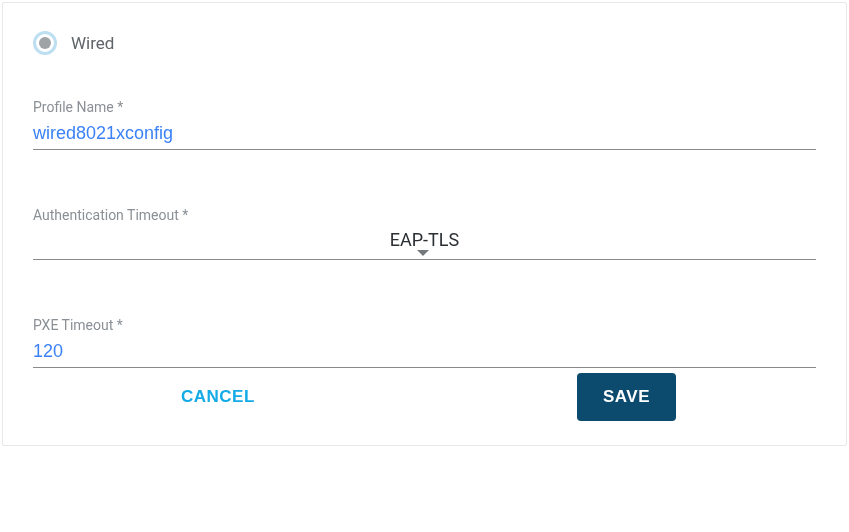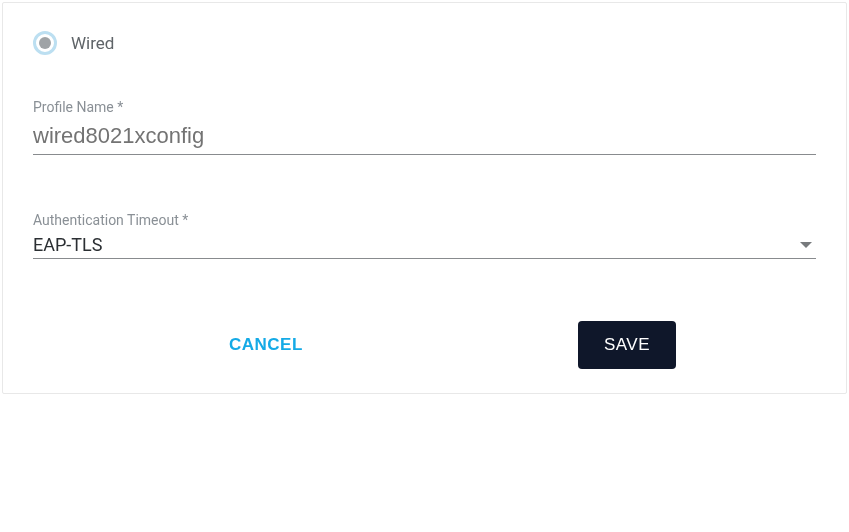--- a/index.html
+++ b/index.html
@@ -3,21 +3,21 @@
 <meta charset="utf-8">
 <style>
   * { box-sizing: border-box; margin: 0; padding: 0; }
   body {
     font-family: Roboto, "Helvetica Neue", Arial, sans-serif;
     background: #fff;
     padding: 2px;
   }
   .card {
     width: 845px;
-    height: 392px;
+    height: 444px;
     border: 1px solid #e8e8e8;
     border-radius: 2px;
     padding: 28px 30px 24px 30px;
     position: relative;
     background: #fff;
   }
   .radio-row {
     display: flex;
     align-items: center;
     gap: 52px;
@@ -64,29 +64,30 @@
   }
   .field-input-wrap {
     position: relative;
     border-bottom: 1px solid #888b8e;
     padding-bottom: 3px;
   }
   .field-input {
     width: 100%;
     border: none;
     outline: none;
-    font-size: 22px;
-    color: #737373;
+    font-size: 18px;
+    color: #3b82f6;
     background: transparent;
     padding: 2px 0;
   }
   .select-wrap {
     display: flex;
     align-items: center;
     justify-content: space-between;
+    flex-direction: column;
   }
   .select-value {
     font-size: 18px;
     color: #2b2f33;
   }
   .dropdown-arrow {
     width: 0;
     height: 0;
     border-left: 6px solid transparent;
     border-right: 6px solid transparent;
@@ -104,28 +105,27 @@
   }
   .btn-cancel {
     background: transparent;
     border: none;
     color: #14aae6;
     font-size: 17px;
     font-weight: 600;
     letter-spacing: 0.5px;
     cursor: pointer;
     padding: 14px 8px;
-    margin-left: 48px;
   }
   .btn-save {
-    background: #0f172a;
+    background: #0c4a6e;
     border: none;
     color: #fff;
     font-size: 17px;
-    font-weight: 400;
+    font-weight: 700;
     letter-spacing: 0.5px;
     cursor: pointer;
     padding: 14px 26px;
     border-radius: 4px;
   }
 </style>
 </head>
 <body>
 
 <div class="card">
@@ -147,19 +147,25 @@
   </div>
 
   <div class="field">
     <label class="field-label">Authentication Timeout *</label>
     <div class="field-input-wrap select-wrap">
       <span class="select-value">EAP-TLS</span>
       <div class="dropdown-arrow"></div>
     </div>
   </div>
 
+  <div class="field">
+    <label class="field-label">PXE Timeout *</label>
+    <div class="field-input-wrap">
+      <input class="field-input" type="text" value="120" style="">
+    </div>
+  </div>
 
   <div class="actions">
     <button class="btn-cancel">CANCEL</button>
     <button class="btn-save">SAVE</button>
   </div>
 
 </div>
 
 </body></html>

